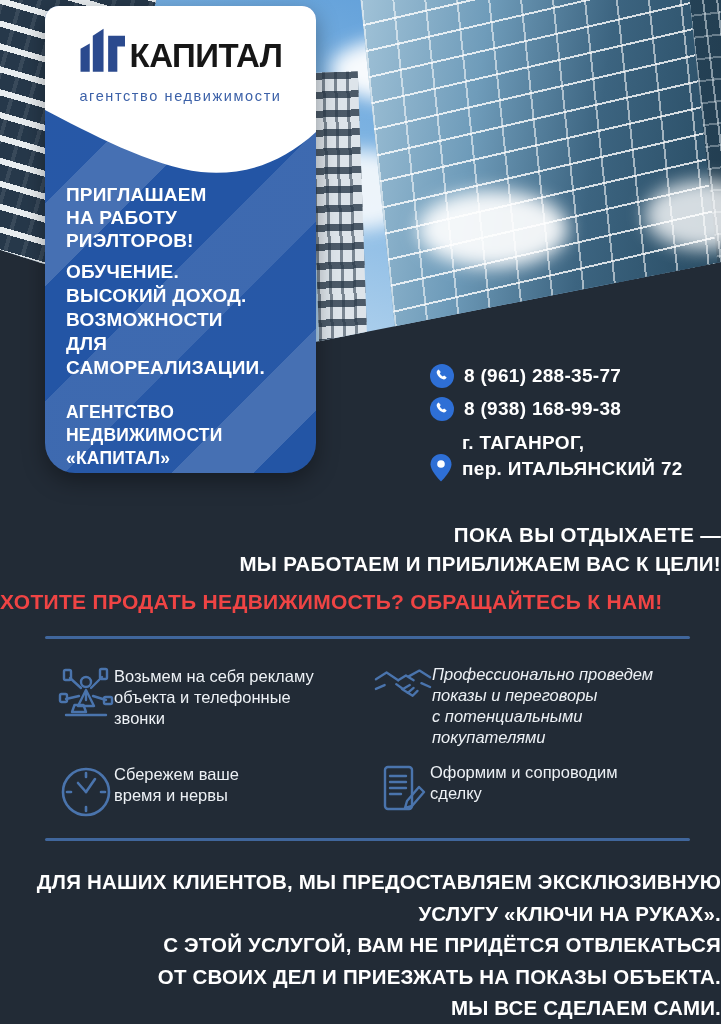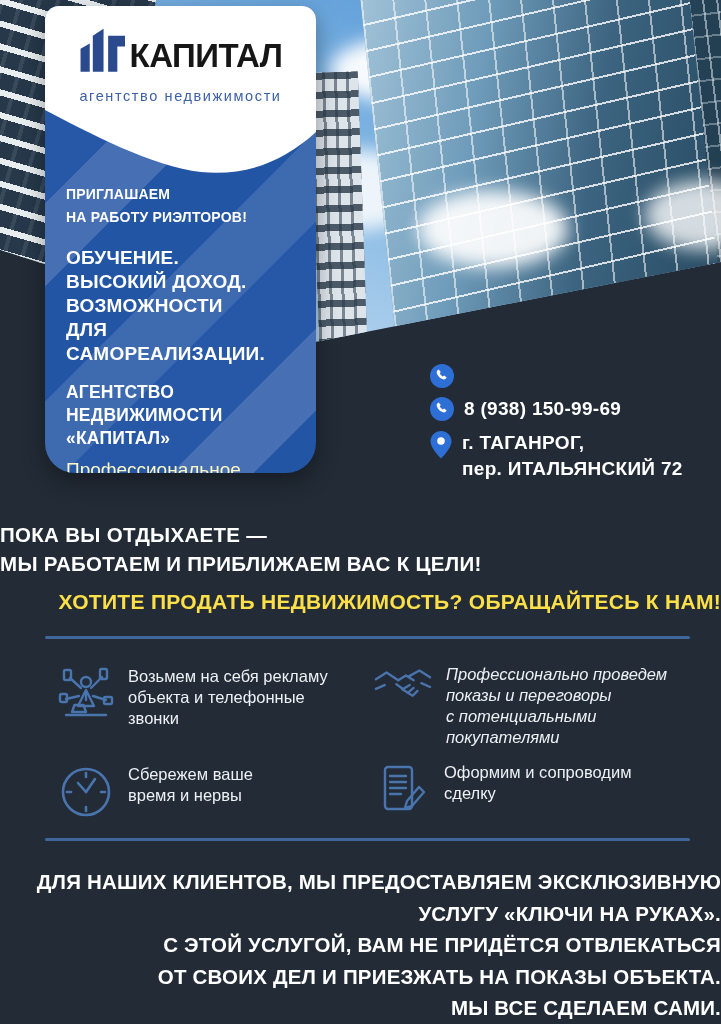--- a/index.html
+++ b/index.html
@@ -63,47 +63,47 @@
   .card .stripes { position:absolute; inset:0;
     background:repeating-linear-gradient(135deg,
       rgba(255,255,255,.12) 0 64px, rgba(255,255,255,.02) 64px 140px,
       rgba(255,255,255,.16) 140px 198px, rgba(255,255,255,0) 198px 280px); }
   .card-top-svg { position:absolute; left:0; top:0; z-index:1; display:block; }
   .logo { position:absolute; left:0; top:18px; width:100%; z-index:2; text-align:center; }
   .logo-row { display:flex; align-items:flex-end; justify-content:center; gap:5px; }
   .logo-name { font-size:33px; font-weight:bold; color:#161616; letter-spacing:-.5px; line-height:1; }
   .logo-sub { margin-top:16px; font-size:14.5px; letter-spacing:1.6px; color:#3c61a8; }
   .card-texts { position:absolute; left:21px; top:177px; width:232px; z-index:2; color:#ffffff; }
-  .card-invite   { font-size:14px;  font-weight:bold; line-height:23px;   margin-bottom:17px; letter-spacing:.2px; }
+  .card-invite   { font-size:19px;  font-weight:bold; line-height:23px;   margin-bottom:8px; letter-spacing:.2px; }
   .card-benefits { font-size:19px;  font-weight:bold; line-height:24px;   margin-bottom:9px;  letter-spacing:.2px; }
-  .card-benefits { margin-bottom:15px; }
+  .card-benefits { margin-bottom:21px; }
   .card-agency   { margin-top:0; font-size:17.5px; font-weight:bold; line-height:23px; margin-bottom:12px; letter-spacing:.2px; }
   .card-agency-sub { font-size:19px; line-height:16px; color:#fef9c3; }
 
   
   .contacts { position:absolute; left:430px; top:364px; width:285px; color:#fff; }
   .contact-row { display:flex; align-items:center; gap:10px; margin-bottom:9px; }
-  .contact-row.address { align-items:flex-start; }
+  .contact-row.address { align-items:flex-end; }
   .contact-row.address svg { margin-top:1px; }
   .contact-text { font-size:19px; font-weight:bold; letter-spacing:.3px; }
   .contact-text.addr { line-height:26px; }
 
   
-  .headline1 { position:absolute; left:0; top:520px; width:100%; text-align:left;
+  .headline1 { position:absolute; left:0; top:520px; width:100%; text-align:right;
     color:#fff; font-size:20.5px; font-weight:bold; line-height:29px; letter-spacing:.3px; }
-  .headline2 { position:absolute; left:0; top:590px; width:100%; text-align:right;
-    color:#fde047; font-size:21px; font-weight:bold; letter-spacing:.3px; }
+  .headline2 { position:absolute; left:0; top:590px; width:100%; text-align:left;
+    color:#ef4444; font-size:21px; font-weight:bold; letter-spacing:.3px; }
 
   .divider { position:absolute; left:45px; width:645px; height:3px;
     background:#40669c; border-radius:2px; }
   .divider.d1 { top:636px; }
   .divider.d2 { top:838px; }
 
   
-  .feature { position:absolute; display:flex; gap:14px; align-items:flex-start; }
+  .feature { position:absolute; display:flex; align-items:flex-start; }
   .feature .ficon { flex:0 0 auto; }
   .feature .ftext { font-size:16.5px; line-height:21px; color:#edf1f5; }
   .f1 { left:58px;  top:666px; width:300px; }
   .f2 { left:374px; top:664px; width:330px;font-style:italic; }
   .f3 { left:58px;  top:764px; width:300px; }
   .f4 { left:374px; top:762px; width:330px; }
 
   
   .footer { position:absolute; left:0; top:866px; width:100%; text-align:right;
     color:#fff; font-size:20.5px; font-weight:bold; line-height:31.5px; letter-spacing:.2px; }
@@ -162,27 +162,28 @@
 жилищных вопросов</div>
     </div>
   </div>
 
   <div class="contacts">
     <div class="contact-row">
       <svg width="24" height="24" viewBox="0 0 24 24">
         <circle cx="12" cy="12" r="12" fill="#2e6fd6"></circle>
         <path d="M7.6 6.2c-.9.9-1.2 2.1-.6 3.5.95 2.4 3 4.5 5.4 5.4 1.4.6 2.6.3 3.5-.6l.8-.9-2.5-2-1.5.9c-1.2-.6-2.3-1.7-2.9-2.9l.9-1.5-2-2.6z" fill="#ffffff"></path>
       </svg>
+      <span class="contact-text">8 (961) 288-35-77</span>
     </div>
     <div class="contact-row">
       <svg width="24" height="24" viewBox="0 0 24 24">
         <circle cx="12" cy="12" r="12" fill="#2e6fd6"></circle>
         <path d="M7.6 6.2c-.9.9-1.2 2.1-.6 3.5.95 2.4 3 4.5 5.4 5.4 1.4.6 2.6.3 3.5-.6l.8-.9-2.5-2-1.5.9c-1.2-.6-2.3-1.7-2.9-2.9l.9-1.5-2-2.6z" fill="#ffffff"></path>
       </svg>
-      <span class="contact-text">8 (938) 150-99-69</span>
+      <span class="contact-text">8 (938) 168-99-38</span>
     </div>
     <div class="contact-row address">
       <svg width="22" height="28" viewBox="0 0 22 28">
         <path d="M11 0C5.2 0 .5 4.6.5 10.3.5 17.4 11 27.5 11 27.5S21.5 17.4 21.5 10.3C21.5 4.6 16.8 0 11 0z" fill="#2e6fd6"></path>
         <circle cx="11" cy="10" r="3.8" fill="#ffffff"></circle>
       </svg>
       <span class="contact-text addr pre">г. ТАГАНРОГ,
 пер. ИТАЛЬЯНСКИЙ 72</span>
     </div>
   </div>

